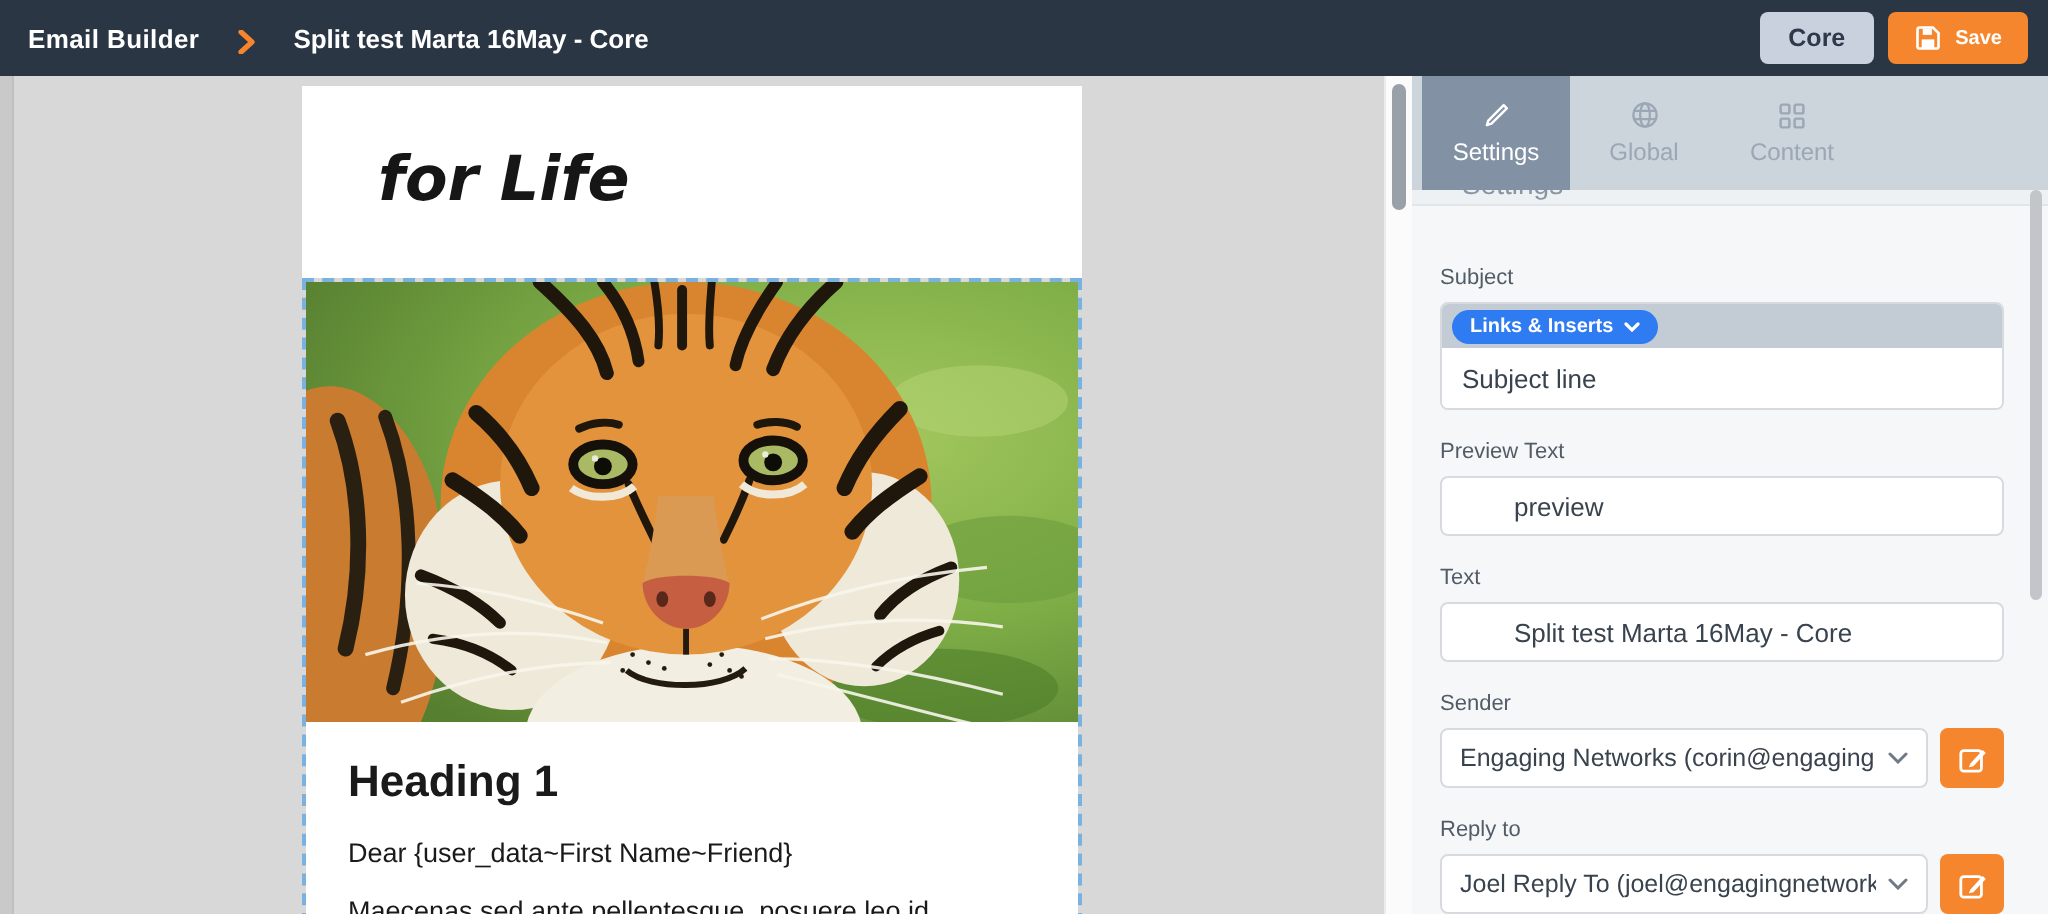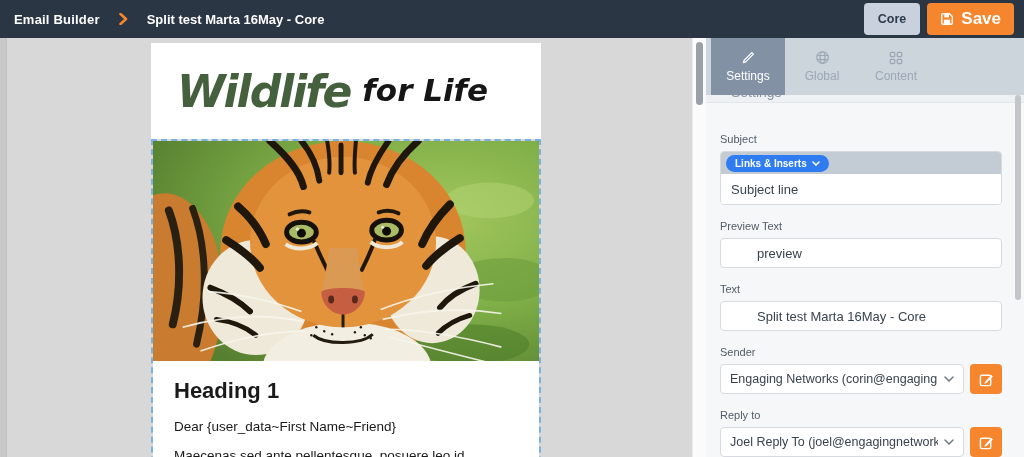--- a/index.html
+++ b/index.html
@@ -1,29 +1,29 @@
 <!DOCTYPE html>
 <html><head>
 <meta charset="utf-8">
 <style>
   * { margin:0; padding:0; box-sizing:border-box; }
   html,body { width:1024px; height:457px; overflow:hidden; }
   body { font-family:"Liberation Sans", sans-serif; background:#d8d8d8; }
 
   
   .topbar { height:38px; background:#2b3645; display:flex; align-items:center; padding:0 10px 0 14px; }
-  .crumbs { display:flex; align-items:center; gap:19px; color:#fff; font-size:13px; }
+  .crumbs { display:flex; align-items:flex-end; gap:19px; color:#fff; font-size:13px; }
   .crumb-app { font-weight:700; letter-spacing:.2px; }
   .crumb-sep { display:flex; align-items:center; }
   .crumb-title { font-weight:700; }
   .topbar-actions { margin-left:auto; display:flex; gap:7px; }
   .btn-close { background:#c8d1dd; color:#2e3a4b; border:none; border-radius:4px; font-family:inherit;
                font-size:12.5px; font-weight:700; padding:6px 14px; cursor:pointer; }
   .btn-save { background:#f5862d; color:#fff; border:none; border-radius:4px; font-family:inherit;
-              font-size:17px; font-weight:700; padding:6px 13px; display:flex; align-items:center; gap:7px; cursor:pointer; }
+              font-size:10px; font-weight:700; padding:6px 13px; display:flex; align-items:center; gap:7px; cursor:pointer; }
 
   
   .main { display:flex; height:419px; }
   .canvas { width:692px; position:relative; background:#d8d8d8; overflow:hidden; }
   .left-strip { position:absolute; left:0; top:0; width:7px; height:100%; background:#c9c9c9; border-right:1px solid #c0c0c0; }
 
   .email-card { width:390px; margin:5px auto 0; }
   .logo-block { background:#fff; height:96px; display:flex; align-items:center; padding-left:26px; }
   .logo-primary { font-family:"DejaVu Sans", sans-serif; font-style:italic; font-weight:800;
                   font-size:44px; letter-spacing:-2px; color:#44603c; }
@@ -98,21 +98,20 @@
     </button>
   </div>
 </div>
 
 <div class="main">
 
   <div class="canvas">
     <div class="left-strip"></div>
     <div class="email-card">
       <div class="logo-block">
-        <span class="logo-primary">Wildlife</span>
         <span class="logo-secondary">for Life</span>
       </div>
       <div class="selected-block">
         <div class="tiger-wrap">
           <svg viewBox="0 0 390 222" preserveAspectRatio="none">
             <defs>
               <radialGradient id="bgGrad" cx="75%" cy="35%" r="85%">
                 <stop offset="0" stop-color="#a3c75e"></stop>
                   <stop offset="0.5" stop-color="#7fae47"></stop>
                   <stop offset="1" stop-color="#567f30"></stop>

